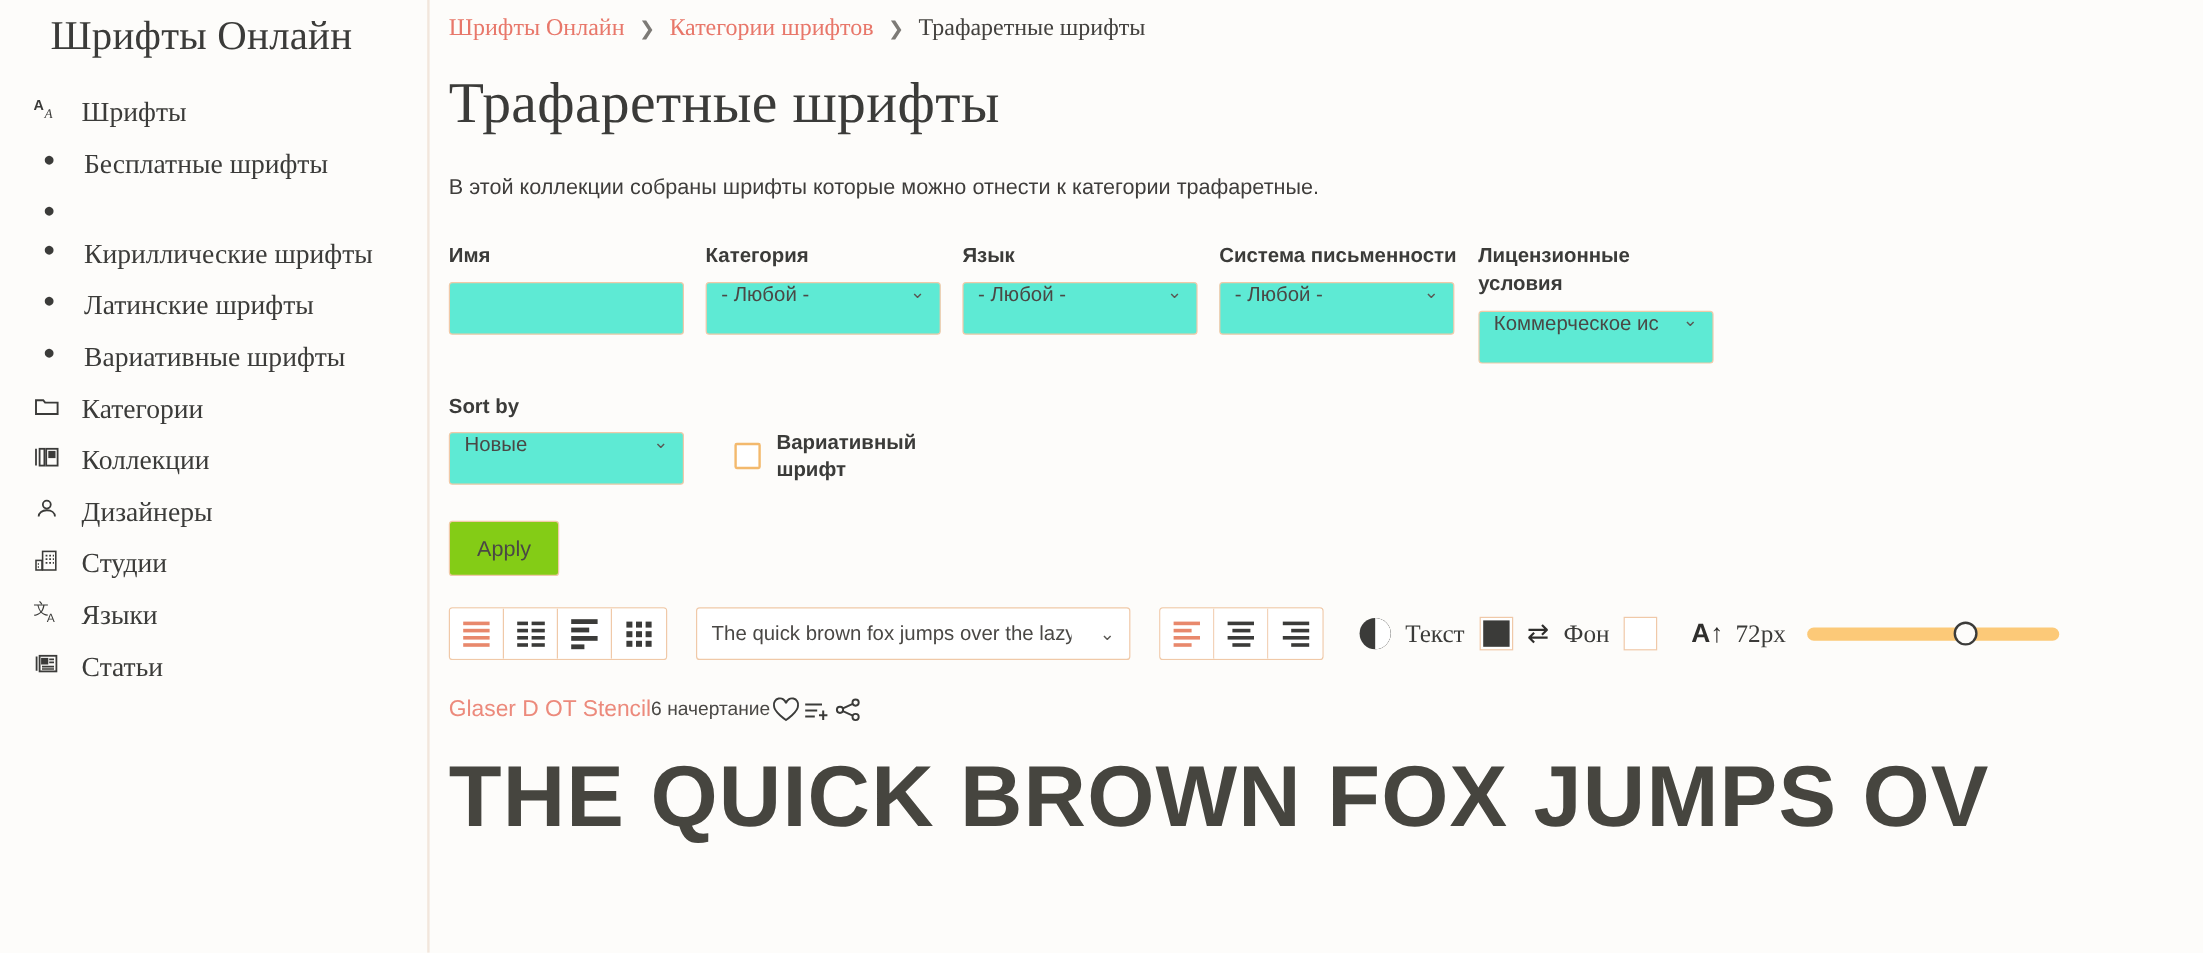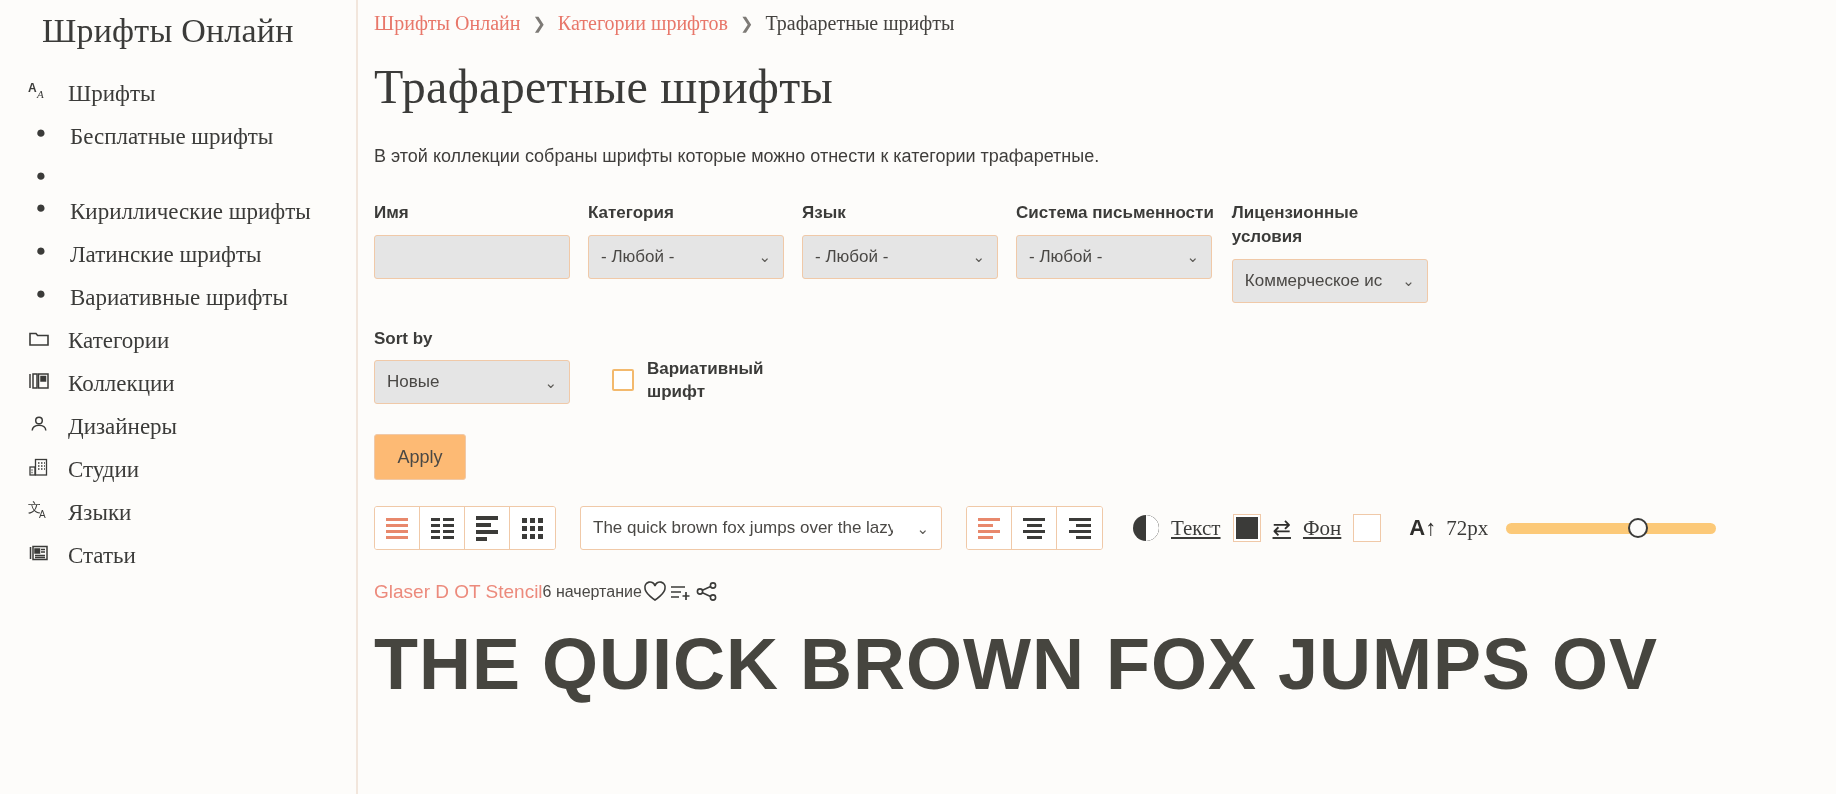--- a/index.html
+++ b/index.html
@@ -102,24 +102,23 @@
     font-weight: bold;
     color: #3b3b39;
     margin-bottom: 10px;
     line-height: 1.4;
     white-space: nowrap;
   }
   .flabel.two { white-space: normal; width: 160px; }
   .fctl {
     height: 44px;
     border: 1px solid #f0c9a8;
-    background: #e5e5e5;
+    background: #5eead4;
     border-radius: 3px;
     display: flex;
-    align-items: center;
     padding: 0 12px;
     font-size: 17px;
     color: #4a4845;
     position: relative;
     cursor: pointer;
   }
   .fctl.input { width: 196px; cursor: text; }
   .fctl.select { width: 196px; justify-content: space-between; }
   .fctl.select.wide { width: 196px; }
   .fctl .val { white-space: nowrap; overflow: hidden; }
@@ -143,21 +142,21 @@
   }
   .chk-label {
     font-size: 17px; font-weight: bold; color: #3b3b39;
     line-height: 1.4; width: 130px;
   }
 
   .apply-btn {
     margin: 30px 0 0 8px;
     width: 92px; height: 46px;
     border: 1px solid #f0c9a8;
-    background: #fdba74;
+    background: #84cc16;
     border-radius: 3px;
     font-size: 18px;
     color: #4a4845;
     display: flex; align-items: center; justify-content: center;
     cursor: pointer;
     font-family: "Liberation Sans", sans-serif;
   }
 
   
   .toolbar {
@@ -199,21 +198,21 @@
   }
   .preview-select .val {
     white-space: nowrap; overflow: hidden;
     text-overflow: clip; max-width: 300px;
   }
   .align-group { margin-left: 24px; }
   .color-block {
     display: flex; align-items: center; gap: 12px;
     margin-left: 30px;
     font-family: "Liberation Serif", serif;
-    font-size: 21px; color: #3b3b39; text-decoration: underline;
+    font-size: 21px; color: #3b3b39;
   }
   .contrast-icon {
     width: 26px; height: 26px; border-radius: 50%;
     background: #3b3b39;
     position: relative; overflow: hidden;
   }
   .contrast-icon::after {
     content: ""; position: absolute; right: 0; top: 0;
     width: 13px; height: 26px; background: #fff;
     border-radius: 0 13px 13px 0;

